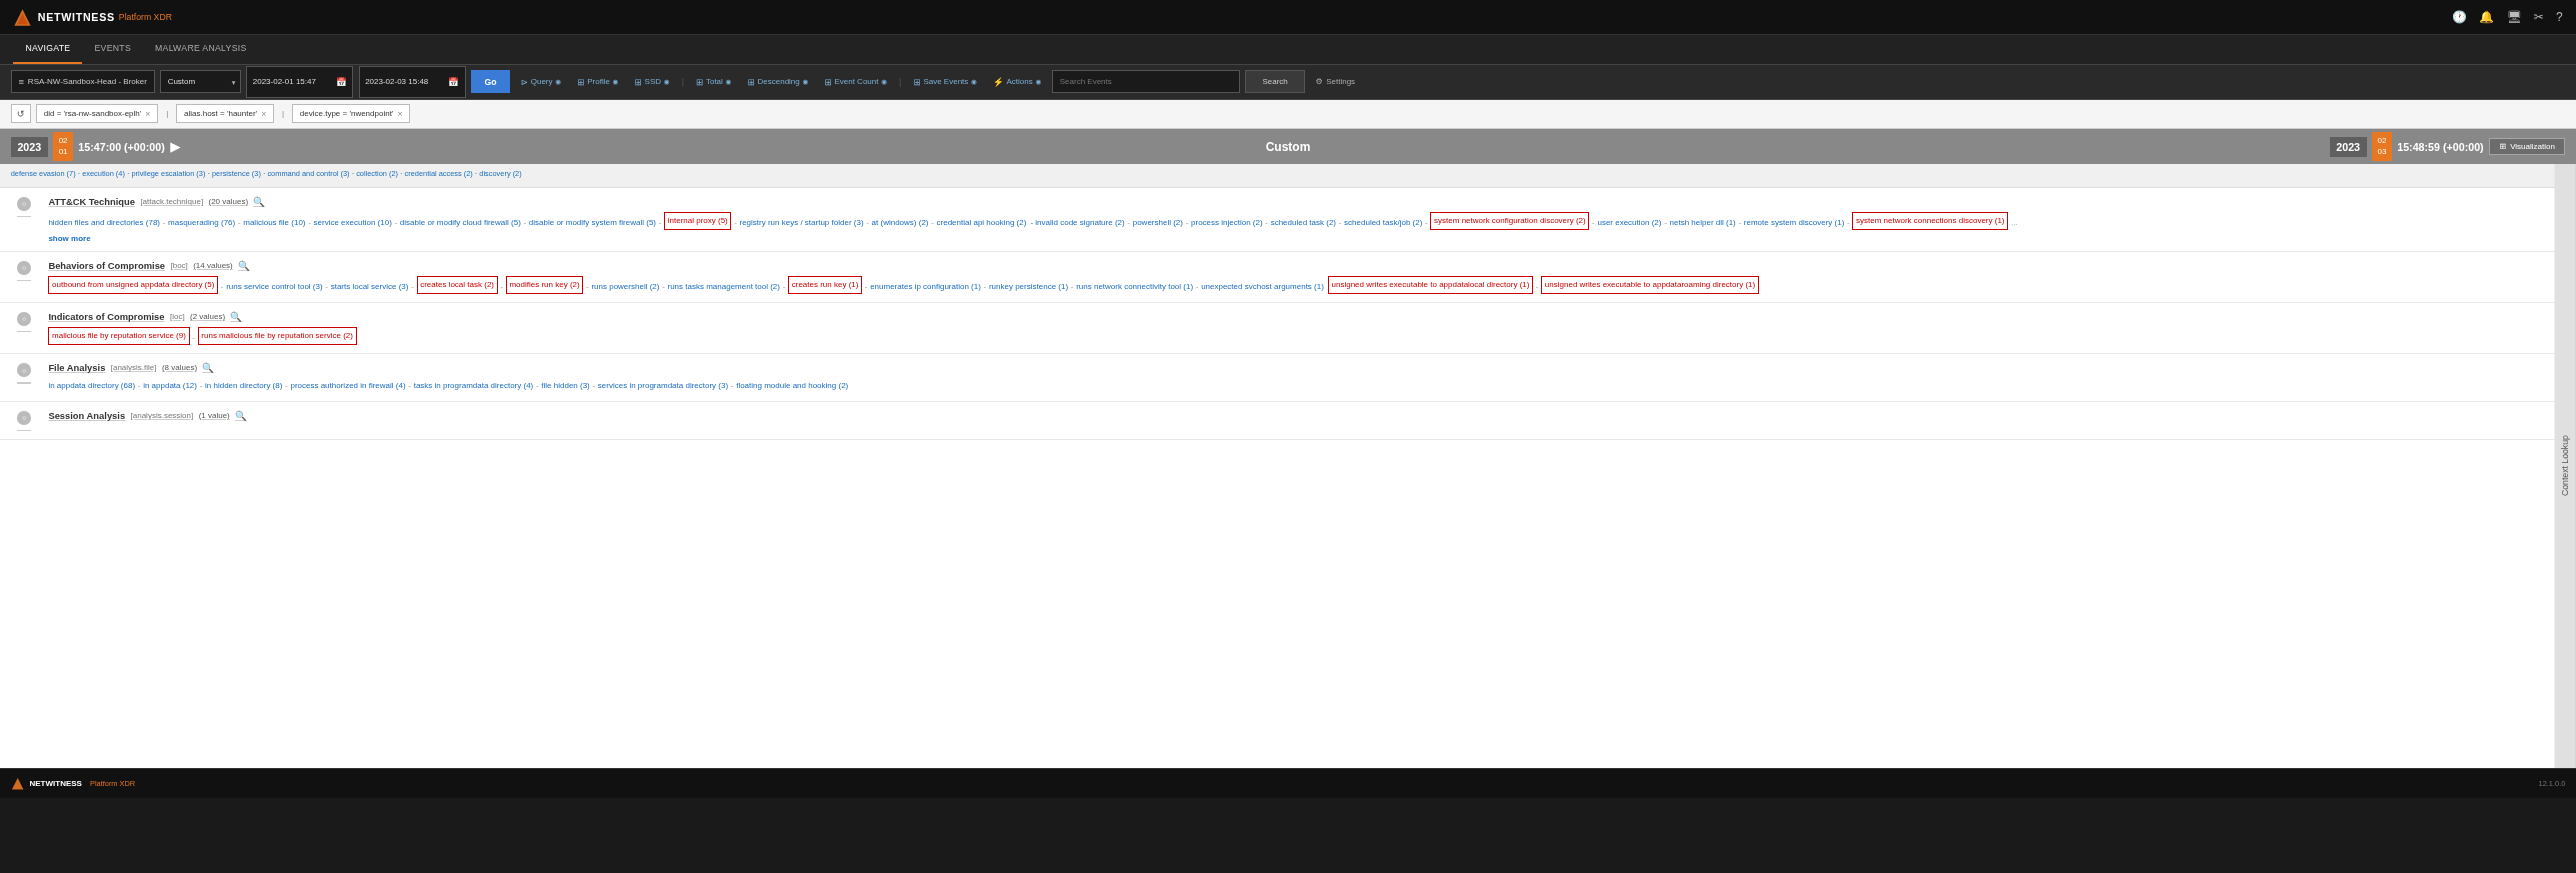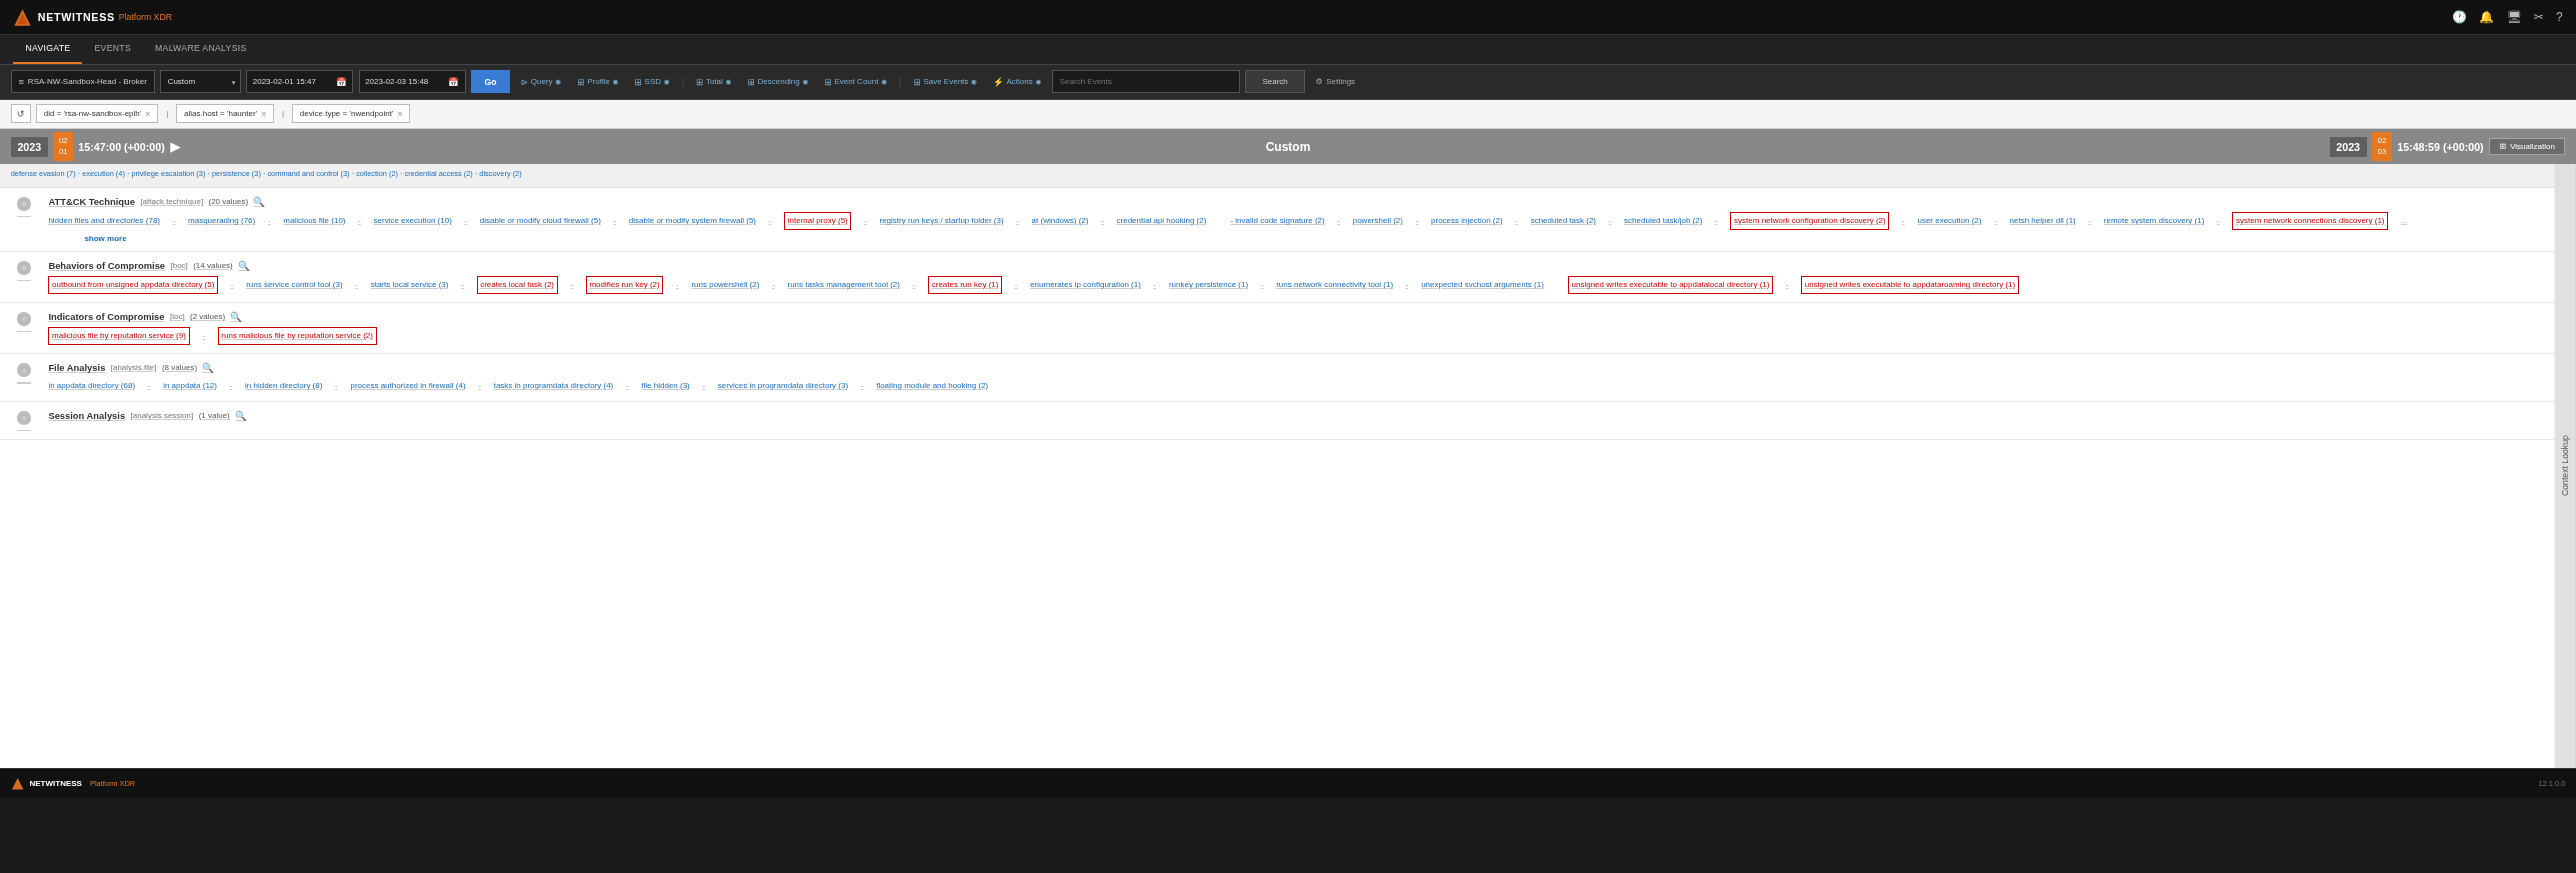--- a/index.html
+++ b/index.html
@@ -155,21 +155,21 @@
       color: #aaa;
       pointer-events: none;
       font-size: 7.4px;
     }
     .date-input {
       background: #1a1a1a;
       border: 0.7px solid #555;
       color: #ddd;
       font-size: 8px;
       padding: 3.4px 5.4px;
-      height: 23px;
+      height: 32px;
       width: 107px;
       display: flex;
       align-items: center;
       gap: 4px;
     }
     .date-text {
       flex: 1;
       font-size: 8px;
     }
     .cal-icon {
@@ -432,24 +432,23 @@
       font-size: 8px;
     }
     .search-icon-small {
       color: #888;
       font-size: 9.4px;
       cursor: pointer;
     }
     .tags-line {
       display: flex;
       flex-wrap: wrap;
-      gap: 12px;
-      align-items: center;
+      gap: 2px;
+      align-items: flex-end;
       line-height: 1.8;
-      text-decoration: underline;
     }
     .tag-item {
       color: #1a6dbf;
       font-size: 8px;
       cursor: pointer;
       white-space: nowrap;
     }
     .tag-item.highlighted {
       border: 0.7px solid #cc0000;
       padding: 0.7px 2.7px;
@@ -718,21 +717,21 @@
             <span class="tag-separator"> - </span>
           <span class="tag-item">user execution (2)</span>
             <span class="tag-separator"> - </span>
           <span class="tag-item">netsh helper dll (1)</span>
             <span class="tag-separator"> - </span>
           <span class="tag-item">remote system discovery (1)</span>
             <span class="tag-separator"> - </span>
           <span class="tag-item highlighted">system network connections discovery (1)</span>
           <span class="tag-separator"> ...</span>
         </div>
-        <div style="margin-top:2.7px;margin-left:36px;">
+        <div style="margin-top:2.7px;">
           <span class="show-more">show more</span>
         </div>
       </div>
     </div>
 
     <div class="section-row">
       <div class="section-controls">
         <button class="circle-btn">○</button>
         <div class="dash-btn"></div>
       </div>

